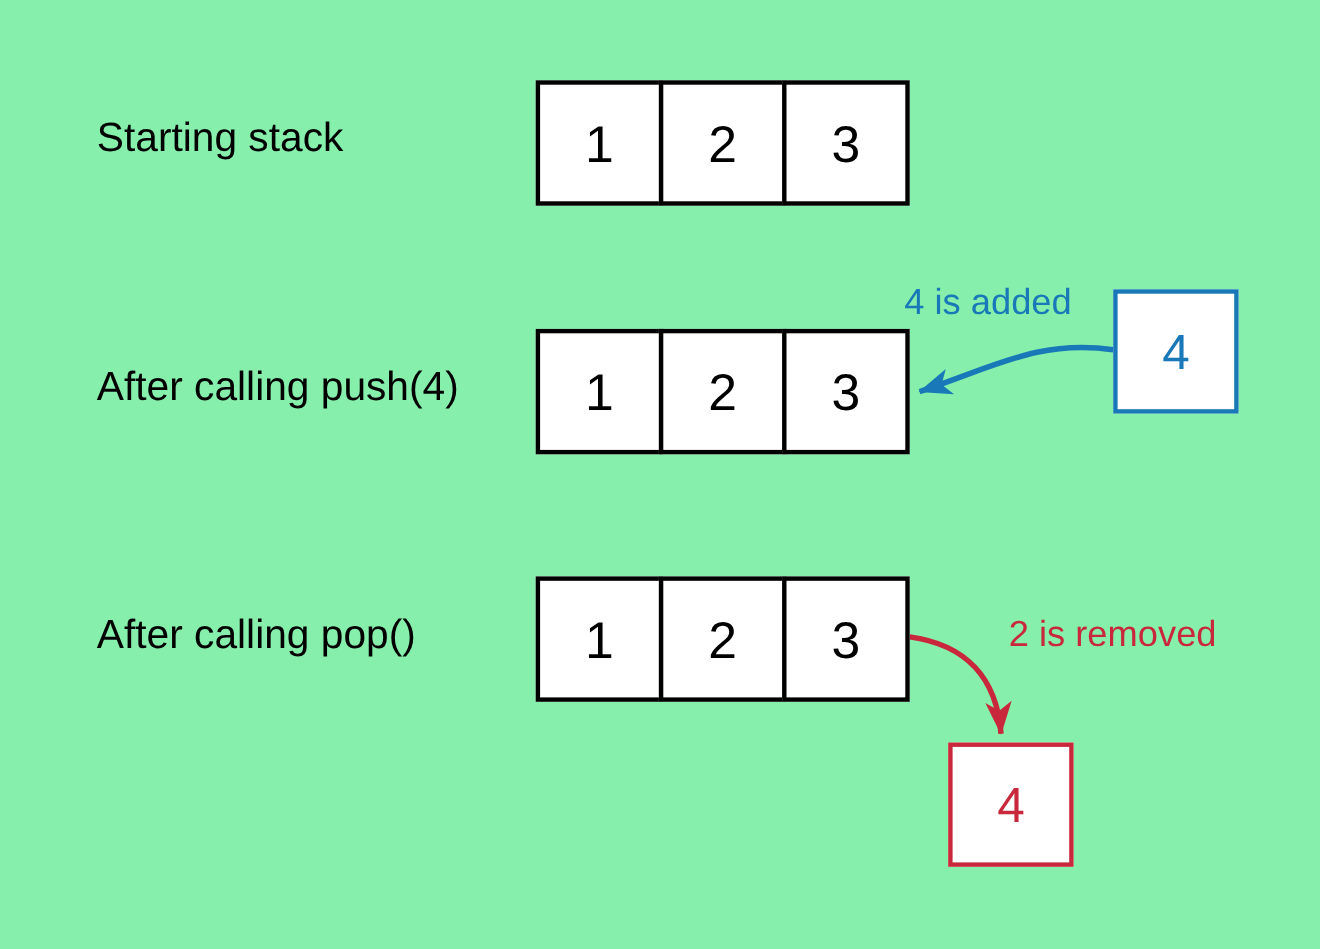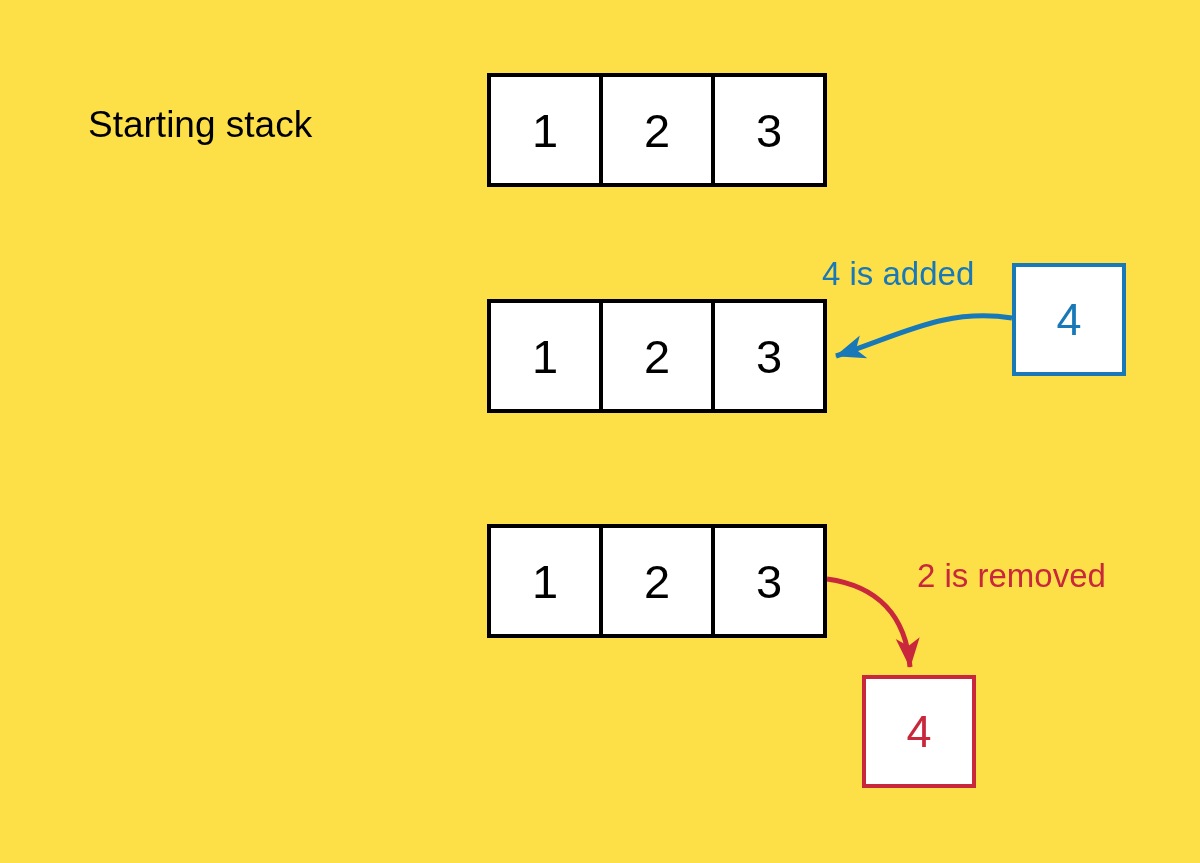--- a/index.html
+++ b/index.html
@@ -1,17 +1,17 @@
 <!DOCTYPE html>
 <html><head>
 <meta charset="utf-8">
 <style>
   html,body{margin:0;padding:0;background:#ffffff;}
   .canvas{
-    position:relative;width:1200px;height:863px;background:#fde047;
+    position:relative;width:1200px;height:863px;background:#86efac;
     font-family:"Liberation Sans",sans-serif;overflow:hidden;
   }
   .row-label{
     position:absolute;left:88px;font-size:37px;line-height:42px;
     color:#000;white-space:nowrap;
   }
   .stack{position:absolute;left:487px;display:flex;}
   .cell{
     box-sizing:border-box;width:116px;height:114px;border:4px solid #000;
     display:flex;align-items:center;justify-content:center;
@@ -48,30 +48,32 @@
     <path d="M 827 579 C 878 586, 906 616, 910 667" fill="none" stroke="#c9283c" stroke-width="5" marker-end="url(#arrowhead-red)"></path>
   </svg>
 
   <div class="row-label" style="top:104px">Starting stack</div>
   <div class="stack" style="top:73px">
     <div class="cell">1</div>
     <div class="cell">2</div>
     <div class="cell">3</div>
   </div>
 
+  <div class="row-label" style="top:331px">After calling push(4)</div>
   <div class="stack" style="top:299px">
     <div class="cell">1</div>
     <div class="cell">2</div>
     <div class="cell">3</div>
   </div>
   <div class="annotation push">4 is added</div>
   <div class="value-box push">
     <span>4</span>
   </div>
 
+  <div class="row-label" style="top:556px">After calling pop()</div>
   <div class="stack" style="top:524px">
     <div class="cell">1</div>
     <div class="cell">2</div>
     <div class="cell">3</div>
   </div>
   <div class="annotation pop">2 is removed</div>
   <div class="value-box pop">
     <span>4</span>
   </div>
 

